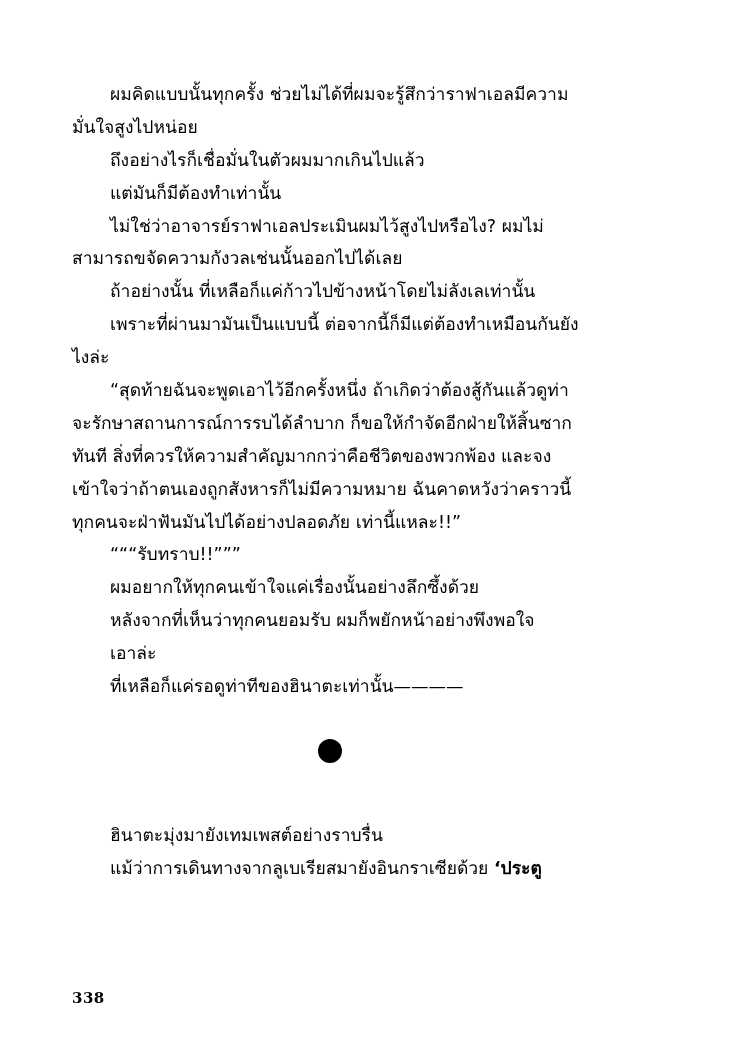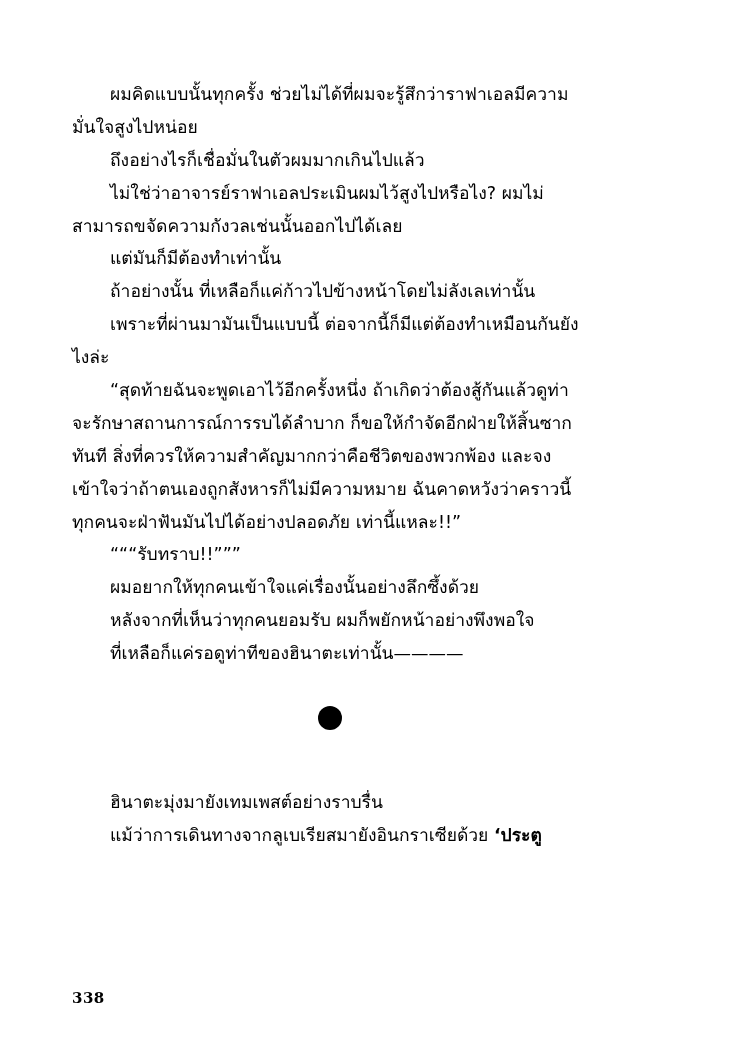--- a/index.html
+++ b/index.html
@@ -65,28 +65,29 @@
   }
 </style>
 </head>
 <body>
 
 <div class="page">
   <div class="body-text">
 
     <p class="para">ผมคิดแบบนั้นทุกครั้ง ช่วยไม่ได้ที่ผมจะรู้สึกว่าราฟาเอลมีความมั่นใจสูงไปหน่อย</p>
     <p class="para">ถึงอย่างไรก็เชื่อมั่นในตัวผมมากเกินไปแล้ว</p>
+    <p class="para">แต่มันก็มีต้องทำเท่านั้น</p>
     <p class="para">ไม่ใช่ว่าอาจารย์ราฟาเอลประเมินผมไว้สูงไปหรือไง?  ผมไม่สามารถขจัดความกังวลเช่นนั้นออกไปได้เลย</p>
-    <p class="para">แต่มันก็มีต้องทำเท่านั้น</p>
     <p class="para">ถ้าอย่างนั้น ที่เหลือก็แค่ก้าวไปข้างหน้าโดยไม่ลังเลเท่านั้น</p>
     <p class="para">เพราะที่ผ่านมามันเป็นแบบนี้ ต่อจากนี้ก็มีแต่ต้องทำเหมือนกันยังไงล่ะ</p>
     <p class="para italic">“สุดท้ายฉันจะพูดเอาไว้อีกครั้งหนึ่ง ถ้าเกิดว่าต้องสู้กันแล้วดูท่าจะรักษาสถานการณ์การรบได้ลำบาก ก็ขอให้กำจัดอีกฝ่ายให้สิ้นซากทันที สิ่งที่ควรให้ความสำคัญมากกว่าคือชีวิตของพวกพ้อง  และจงเข้าใจว่าถ้าตนเองถูกสังหารก็ไม่มีความหมาย  ฉันคาดหวังว่าคราวนี้ทุกคนจะฝ่าฟันมันไปได้อย่างปลอดภัย เท่านี้แหละ!!”</p>
     <p class="para italic">“““รับทราบ!!”””</p>
     <p class="para">ผมอยากให้ทุกคนเข้าใจแค่เรื่องนั้นอย่างลึกซึ้งด้วย</p>
     <p class="para">หลังจากที่เห็นว่าทุกคนยอมรับ  ผมก็พยักหน้าอย่างพึงพอใจ</p>
+    <p class="para">เอาล่ะ</p>
     <p class="para">ที่เหลือก็แค่รอดูท่าทีของฮินาตะเท่านั้น————</p>
 
     <div class="divider-wrap">
       <span class="dot-divider"></span>
     </div>
 
     <div class="after-divider">
       <p class="para">ฮินาตะมุ่งมายังเทมเพสต์อย่างราบรื่น</p>
       <p class="para"><span>แม้ว่าการเดินทางจากลูเบเรียสมายังอินกราเซียด้วย </span><span class="bold-word">‘ประตู</span></p>
     </div>

